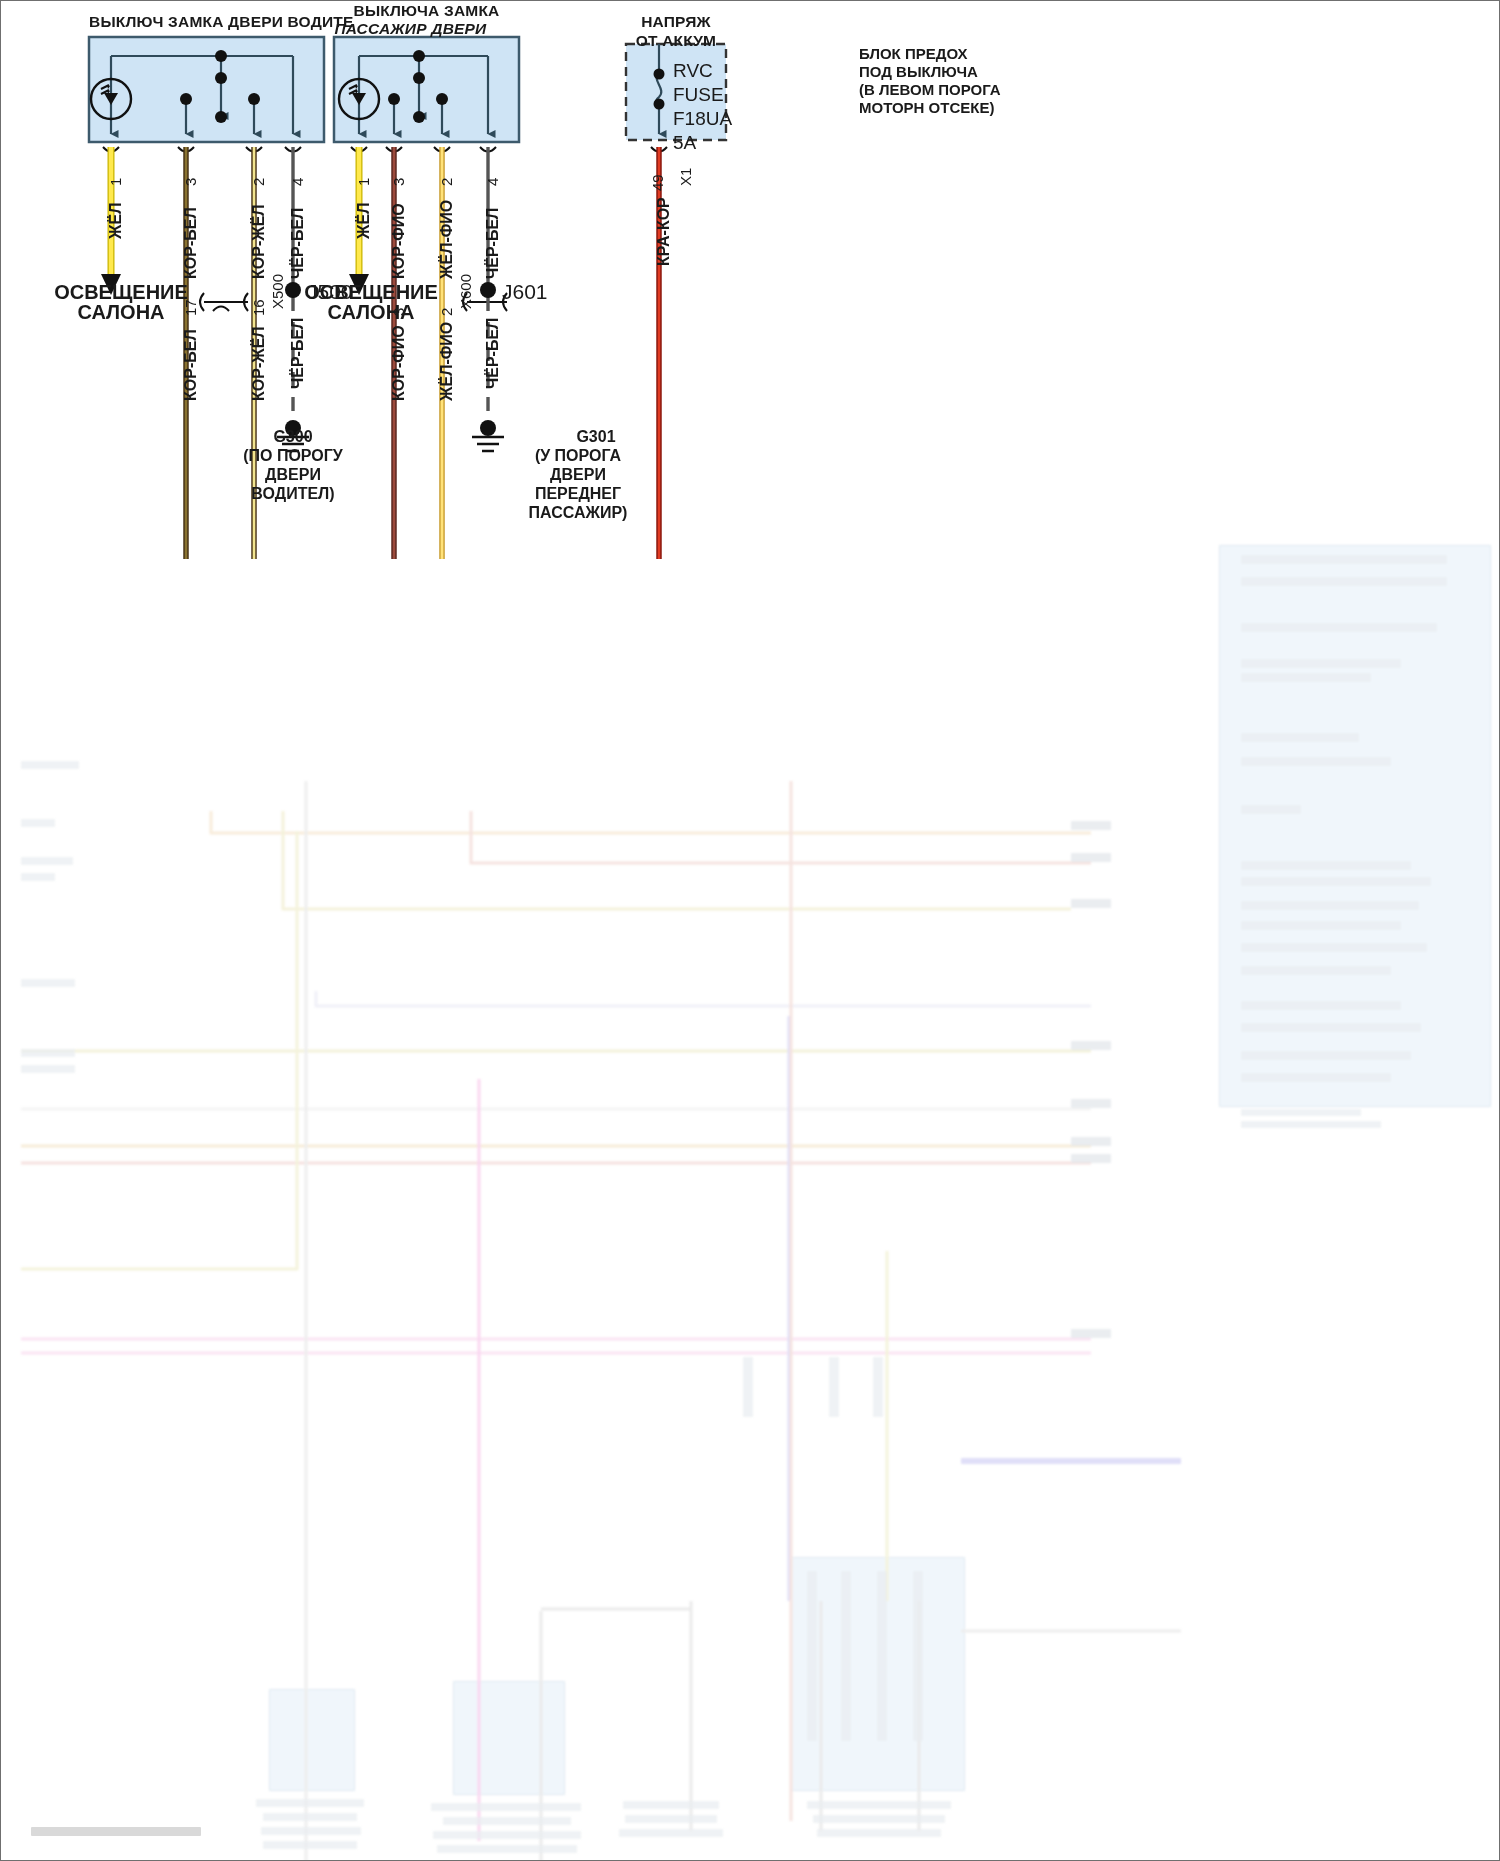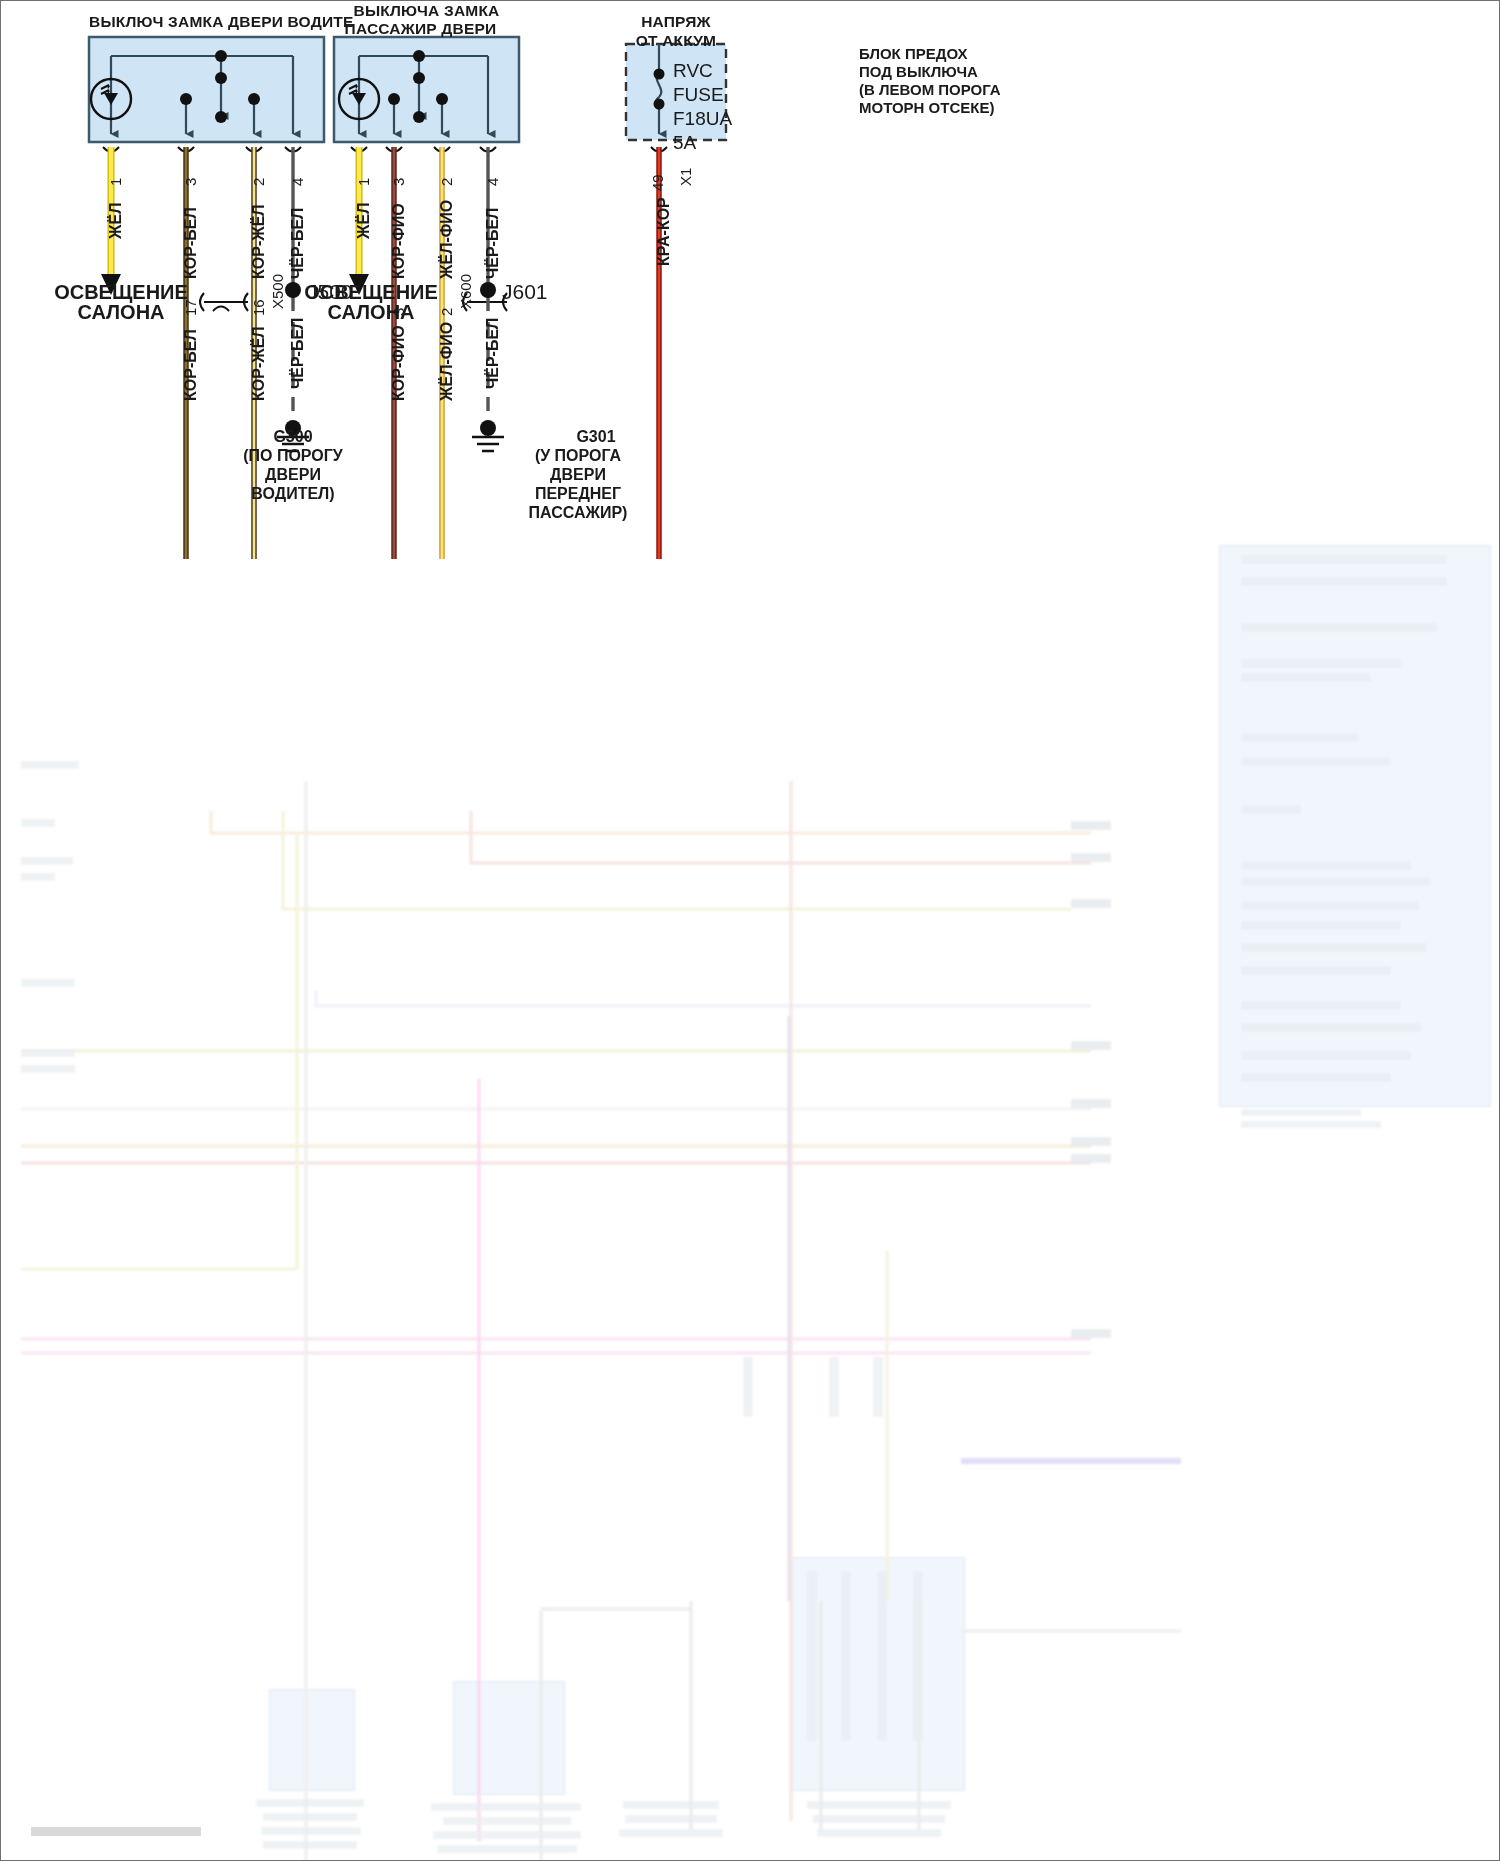--- a/index.html
+++ b/index.html
@@ -276,21 +276,21 @@
 
     <g>
       <path d="M658 146 L658 558" stroke="#8c1a10" stroke-width="5.5" fill="none"></path>
       <path d="M658 146 L658 558" stroke="#e23b22" stroke-width="2.4" fill="none"></path>
     </g>
   </svg>
 
   <div class="t hdr" style="left:88px;top:12px;width:235px;">ВЫКЛЮЧ ЗАМКА ДВЕРИ ВОДИТЕ</div>
 
   <div class="t hdr" style="left:333px;top:1px;width:185px;">ВЫКЛЮЧА ЗАМКА</div>
-  <div class="t hdr" style="left:327px;top:19px;width:185px;">ПАССАЖИР ДВЕРИ</div>
+  <div class="t hdr" style="left:317px;top:19px;width:185px;font-style:italic;">ПАССАЖИР ДВЕРИ</div>
 
   <div class="t hdr" style="left:612px;top:12px;width:126px;">НАПРЯЖ</div>
   <div class="t hdr" style="left:612px;top:31px;width:126px;">ОТ АККУМ</div>
 
   <div class="t fz" style="left:672px;top:58px;">RVC</div>
   <div class="t fz" style="left:672px;top:82px;">FUSE</div>
   <div class="t fz" style="left:672px;top:106px;">F18UA</div>
   <div class="t fz" style="left:672px;top:130px;">5A</div>
 
   <div class="t blk" style="left:858px;top:44px;">БЛОК ПРЕДОХ</div>

